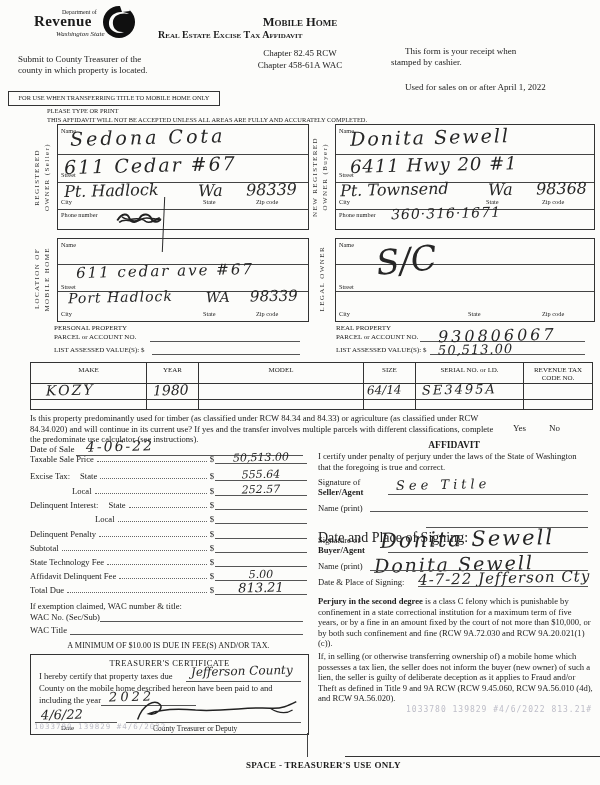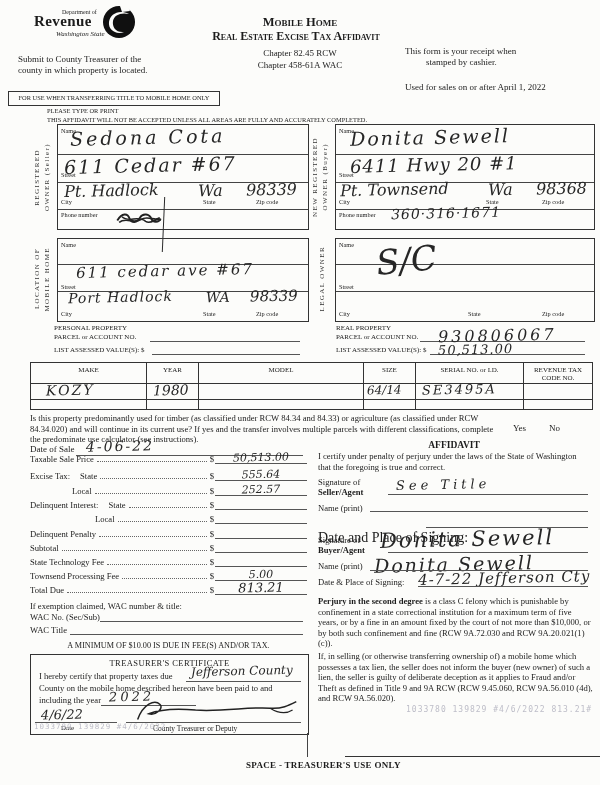--- a/index.html
+++ b/index.html
@@ -47,28 +47,28 @@
     <div style="font-size:15px;font-weight:bold;letter-spacing:0.4px;margin-top:-2px;">Revenue</div>
     <div style="font-size:7px;font-style:italic;margin-left:22px;">Washington State</div>
   </div>
   <svg class="abs" style="left:101px;top:4px;" width="36" height="36" viewBox="0 0 36 36">
     <circle cx="18" cy="18" r="16" fill="#101010"></circle>
     <path d="M28 10 C18 5 9 10 8 18 C7 26 15 31 23 28 C15 29 11 23 12 17 C13 11 20 8 28 10 Z" fill="#fcfcfa"></path>
     <path d="M19 2 L26 1 L29 7 L21 8 Z" fill="#fcfcfa"></path>
   </svg>
 
   <div class="abs sc" style="left:170px;top:15px;width:260px;text-align:center;font-size:12.5px;">Mobile Home</div>
-  <div class="abs sc" style="left:146px;top:29px;width:300px;text-align:center;font-size:12px;">Real Estate Excise Tax Affidavit</div>
+  <div class="abs sc" style="left:158px;top:29px;width:300px;font-size:10px;">Real Estate Excise Tax Affidavit</div>
   <div class="abs" style="left:200px;top:48px;width:200px;text-align:center;font-size:9px;">Chapter 82.45 RCW</div>
   <div class="abs" style="left:200px;top:60px;width:200px;text-align:center;font-size:9px;">Chapter 458-61A WAC</div>
 
   <div class="abs" style="left:18px;top:54px;width:145px;font-size:9px;line-height:11px;">Submit to County Treasurer of the county in which property is located.</div>
 
   <div class="abs" style="left:405px;top:46px;width:160px;font-size:9px;">This form is your receipt when</div>
-  <div class="abs" style="left:426px;top:57px;width:160px;font-size:9px;">stamped by cashier.</div>
+  <div class="abs" style="left:391px;top:57px;width:160px;font-size:9px;">stamped by cashier.</div>
   <div class="abs" style="left:405px;top:82px;width:180px;font-size:9px;">Used for sales on or after April 1, 2022</div>
 
   <div class="abs tiny" style="left:8px;top:91px;width:210px;height:11px;border:1px solid #333;text-align:center;padding-top:2px;">FOR USE WHEN TRANSFERRING TITLE TO MOBILE HOME ONLY</div>
   <div class="abs tiny" style="left:47px;top:107px;">PLEASE TYPE OR PRINT</div>
   <div class="abs tiny" style="left:47px;top:116px;">THIS AFFIDAVIT WILL NOT BE ACCEPTED UNLESS ALL AREAS ARE FULLY AND ACCURATELY COMPLETED.</div>
 
   <div class="abs vwrap" style="left:33px;top:128px;height:98px;">
     <span class="vlabel">REGISTERED</span>
     <span class="vlabel">OWNER (Seller)</span>
   </div>
@@ -272,21 +272,21 @@
     <span class="fee-prefix"></span>
       <span>State Technology Fee</span>
       <span class="leader"></span>
       <span class="dollar">$</span>
       <span class="fee-amt">
         <span class="hw"></span>
       </span>
   </div>
   <div class="fee-row" style="top:568px;">
     <span class="fee-prefix"></span>
-      <span>Townsend Processing Fee</span>
+      <span>Affidavit Delinquent Fee</span>
       <span class="leader"></span>
       <span class="dollar">$</span>
       <span class="fee-amt">
         <span class="hw">5.00</span>
       </span>
   </div>
   <div class="fee-row" style="top:582px;">
     <span class="fee-prefix"></span>
       <span>Total Due</span>
       <span class="leader"></span>

